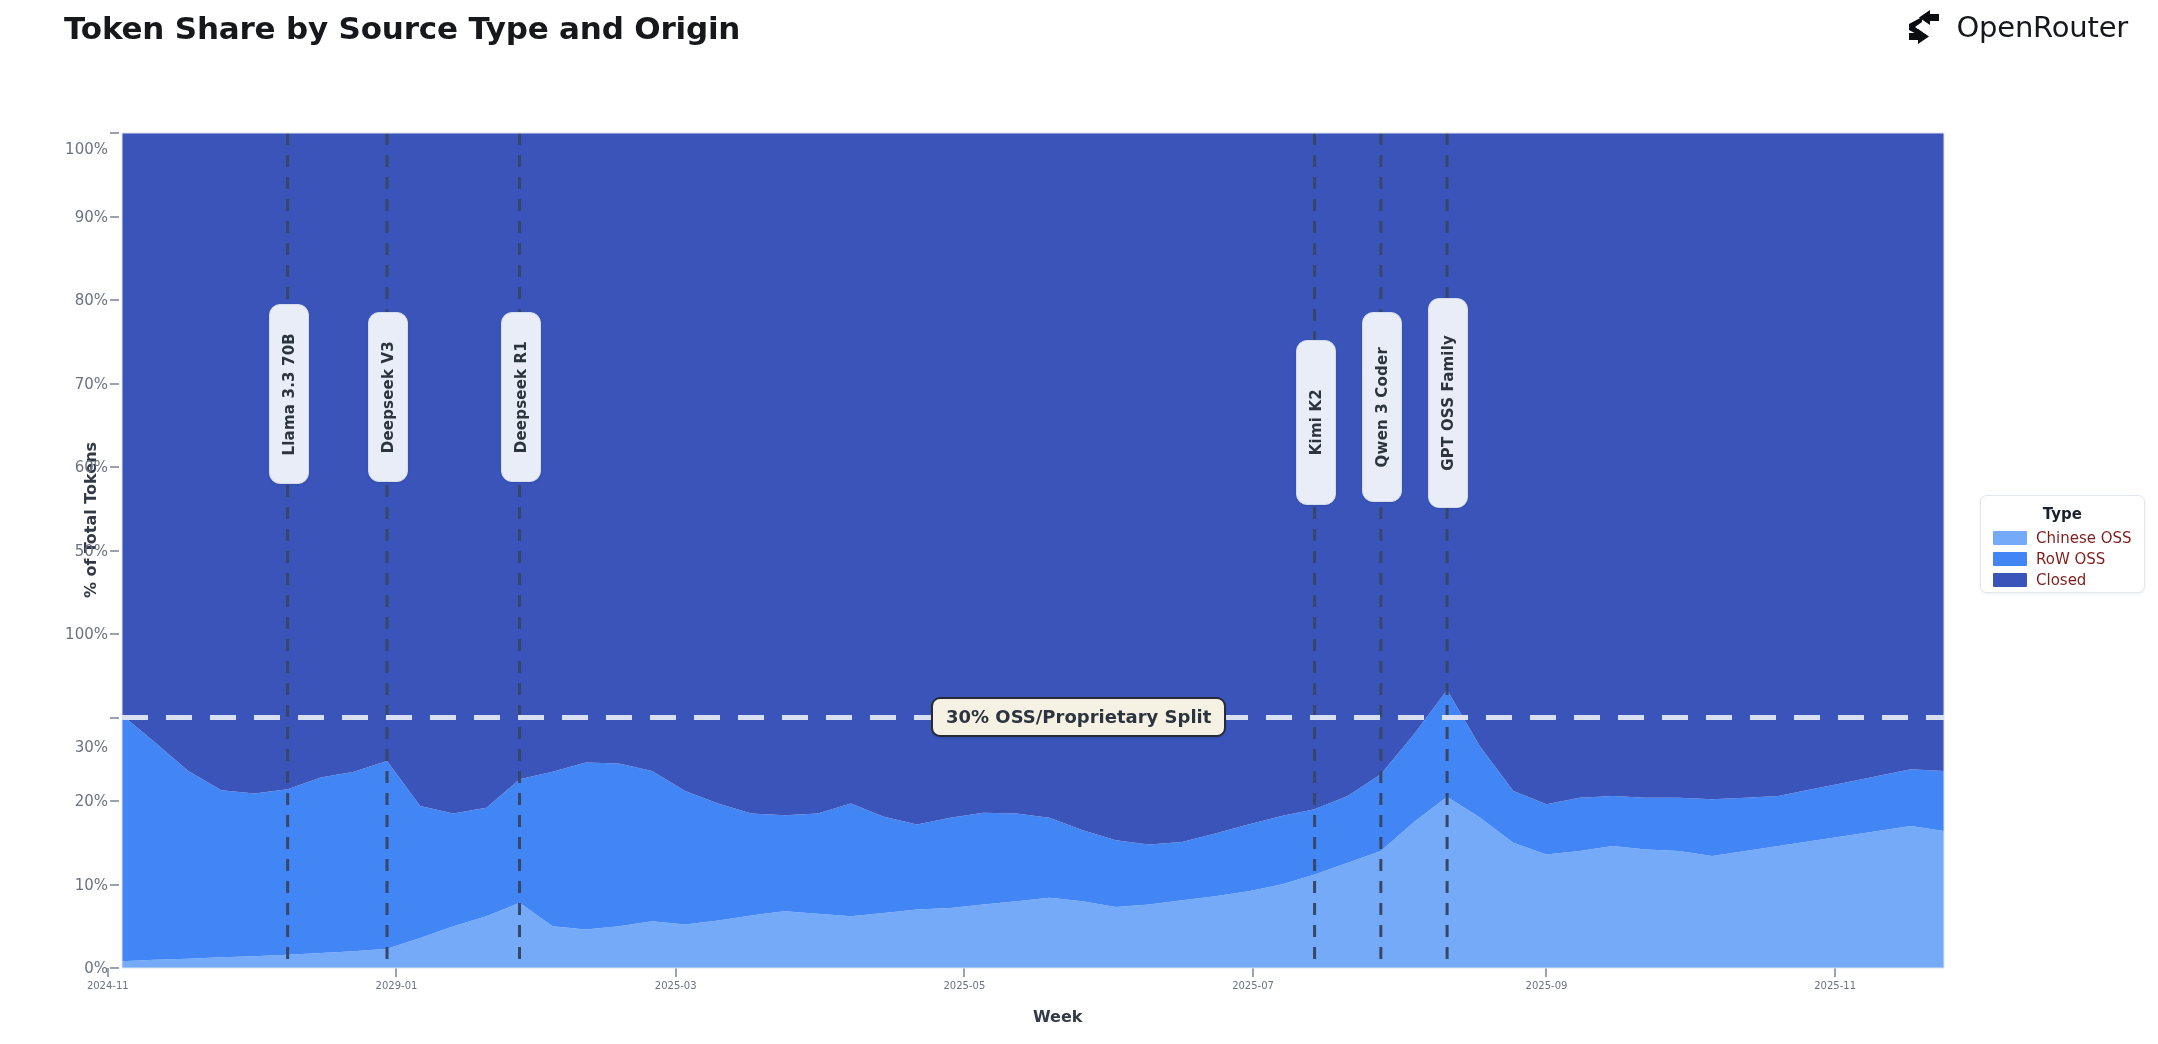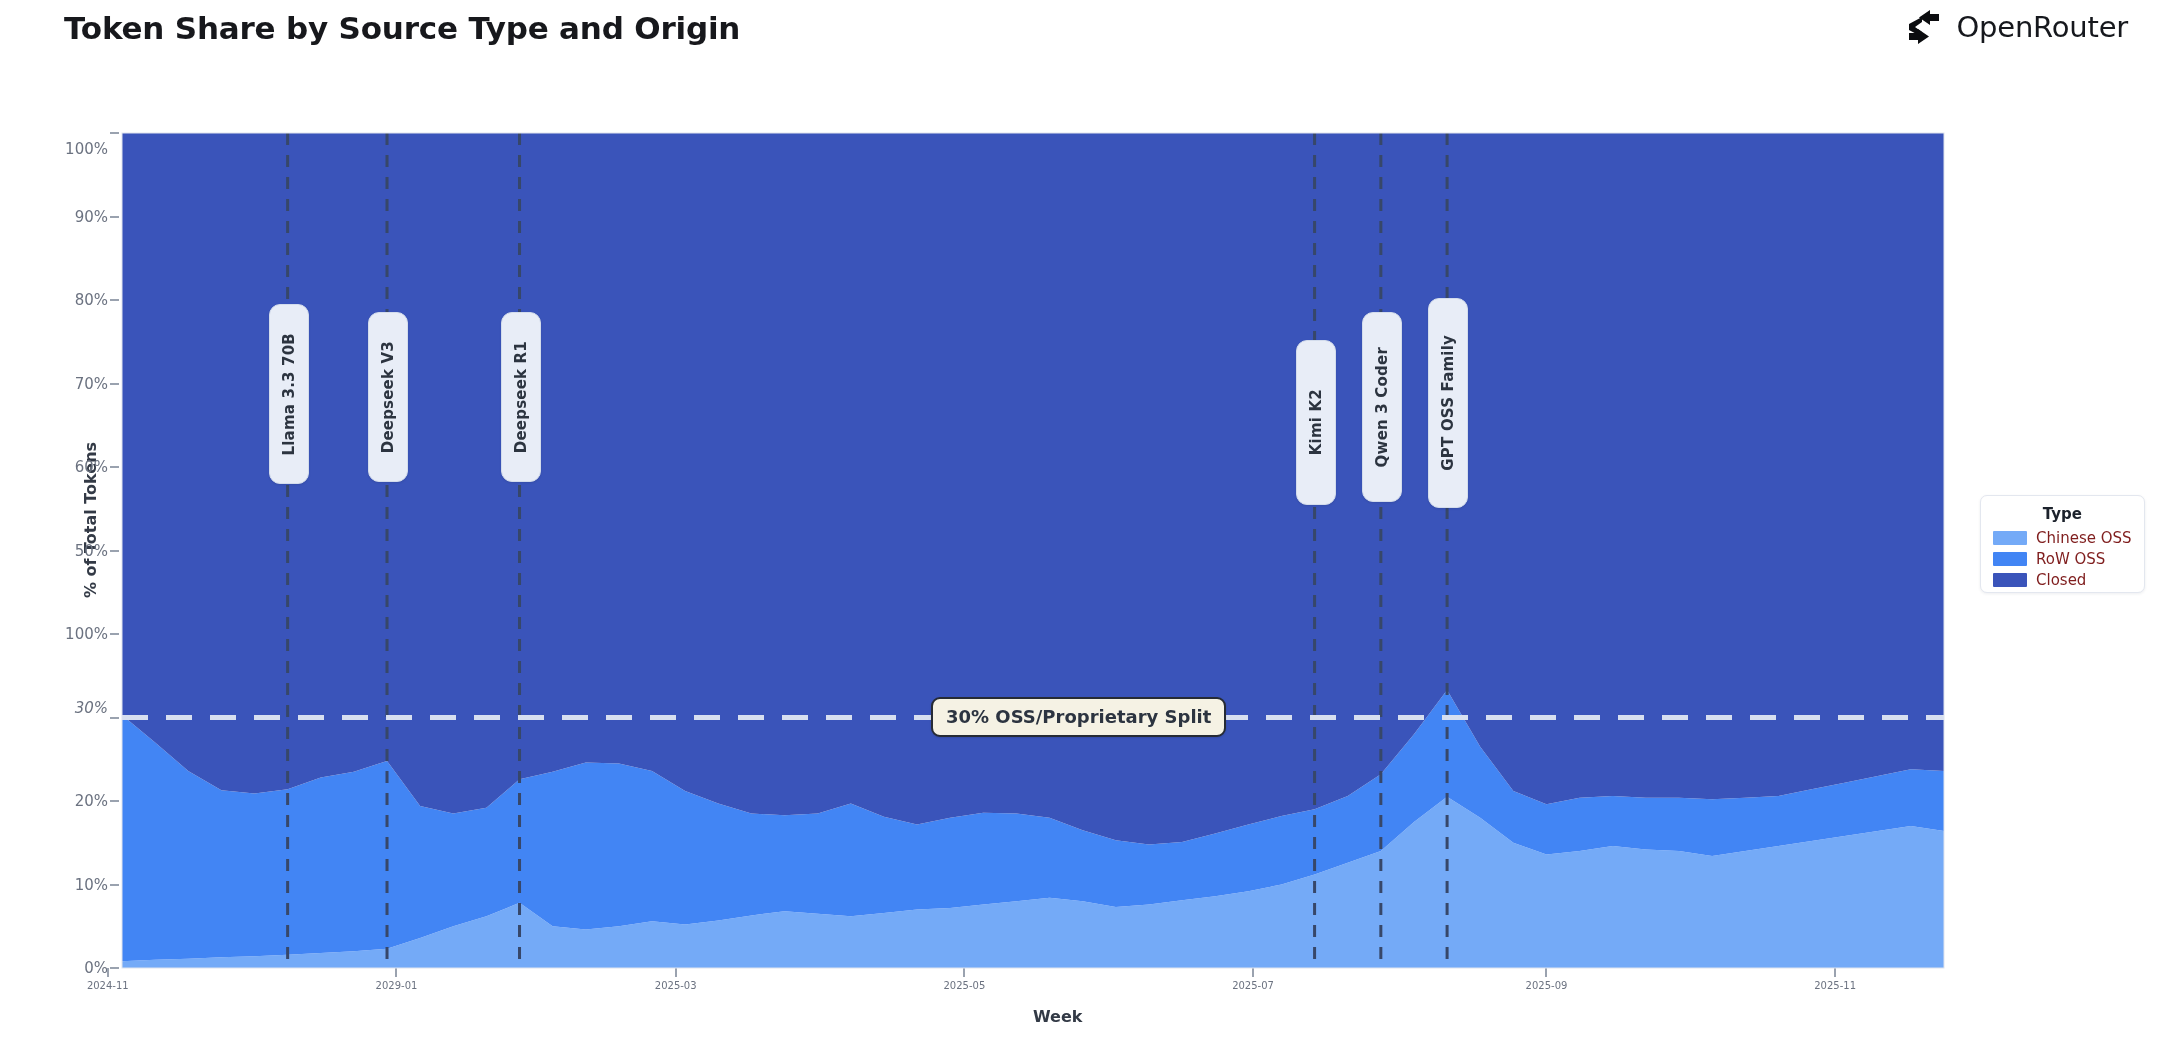--- a/index.html
+++ b/index.html
@@ -125,21 +125,21 @@
   <div class="y-axis-title">% of Total Tokens</div>
   <div class="x-axis-title">Week</div>
 
   <div class="ytick-wrap" id="yticks">
       <div class="ytick" style="top: 968px;">0%</div>
       <div class="ytick-mark" style="top: 967px;"></div>
       <div class="ytick" style="top: 884.5px;">10%</div>
       <div class="ytick-mark" style="top: 883.5px;"></div>
       <div class="ytick" style="top: 801px;">20%</div>
       <div class="ytick-mark" style="top: 800px;"></div>
-      <div class="ytick" style="top: 708px; font-style: italic;">30%</div>
+      <div class="ytick" style="top: 747px;">30%</div>
       <div class="ytick-mark" style="top: 716.5px;"></div>
       <div class="ytick" style="top: 634px;">100%</div>
       <div class="ytick-mark" style="top: 633px;"></div>
       <div class="ytick" style="top: 550.5px;">50%</div>
       <div class="ytick-mark" style="top: 549.5px;"></div>
       <div class="ytick" style="top: 467px;">60%</div>
       <div class="ytick-mark" style="top: 466px;"></div>
       <div class="ytick" style="top: 383.5px;">70%</div>
       <div class="ytick-mark" style="top: 382.5px;"></div>
       <div class="ytick" style="top: 300px;">80%</div>

